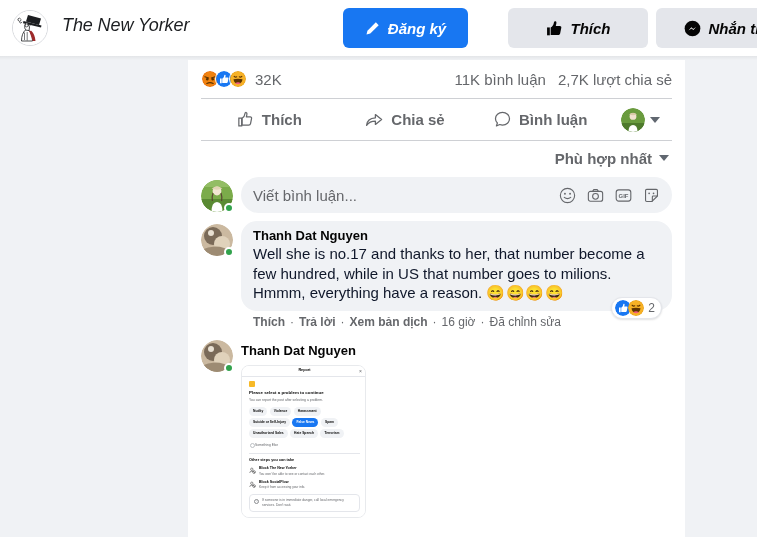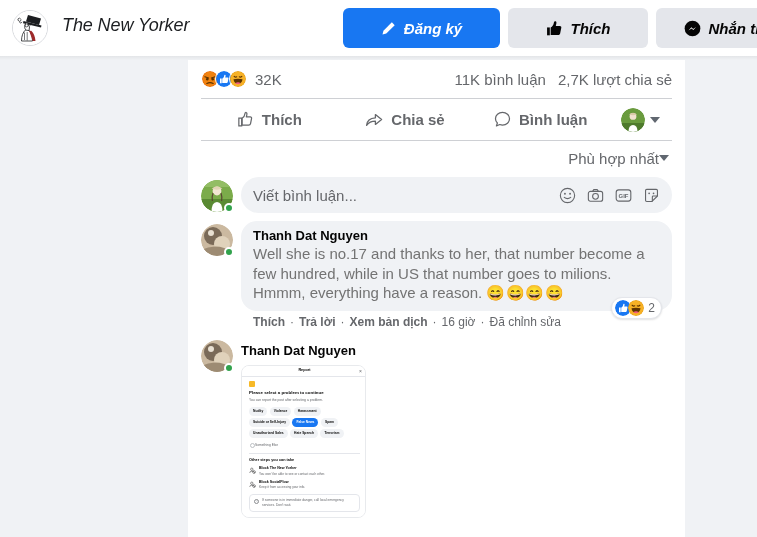--- a/index.html
+++ b/index.html
@@ -44,21 +44,21 @@
     height: 40px;
     border-radius: 6px;
     display: flex; align-items: center; justify-content: center;
     gap: 8px;
     font-size: 15px; font-weight: bold;
     cursor: pointer;
     white-space: nowrap;
     user-select: none;
   }
   .btn-primary {
-    left: 343px; width: 157px;
+    left: 343px; width: 125px;
     background: #1877f2; color: #ffffff;
   }
   .btn-secondary {
     background: #e4e6eb; color: #050505;
   }
   .btn-like { left: 508px; width: 140px; }
   .btn-msg  { left: 656px; width: 140px; }
 
   .topbar-divider {
     position: absolute; left: 0; top: 55px;
@@ -142,22 +142,22 @@
     border-top: 6px solid #606770;
   }
 
   
   .sort-row {
     height: 34px;
     display: flex; align-items: center; justify-content: flex-end;
     padding: 0 16px;
   }
   .sort-label {
-    font-size: 15px; font-weight: normal; color: #65676b;
-    cursor: pointer; padding-left: 31px;
+    font-size: 15px; font-weight: bold; color: #65676b;
+    margin-right: 7px; cursor: pointer; padding-left: 31px;
   }
 
   
   .composer {
     display: flex; align-items: flex-start;
     padding: 2px 13px 0 13px;
   }
   .av32 {
     width: 32px; height: 32px; border-radius: 50%;
     position: relative; flex: 0 0 32px; margin-top: 3px;
@@ -193,21 +193,21 @@
     border-radius: 16px;
     padding: 7px 12px 8px 12px;
     display: inline-block;
     max-width: 100%;
   }
   .c-author {
     font-size: 13px; font-weight: bold; color: #050505;
     line-height: 16px; cursor: pointer;
   }
   .c-text {
-    font-size: 15px; color: #737373;
+    font-size: 15px; color: #0f172a;
     line-height: 19.5px;
     white-space: pre-wrap;
   }
   .emoji-run { font-size: 15px; letter-spacing: 1px; }
   .c-meta {
     display: flex; align-items: center;
     margin-top: 4px; padding-left: 12px;
     font-size: 12px; color: #65676b;
     position: relative;
   }

